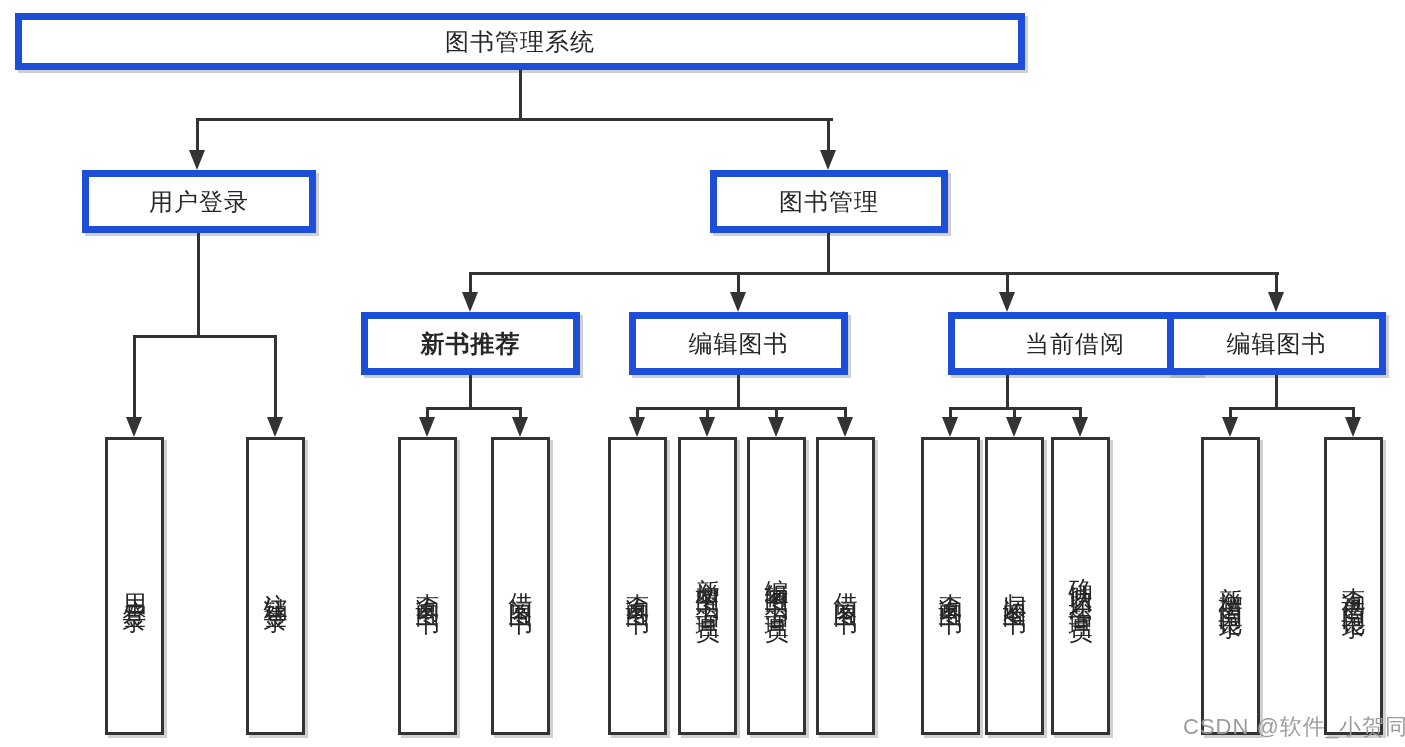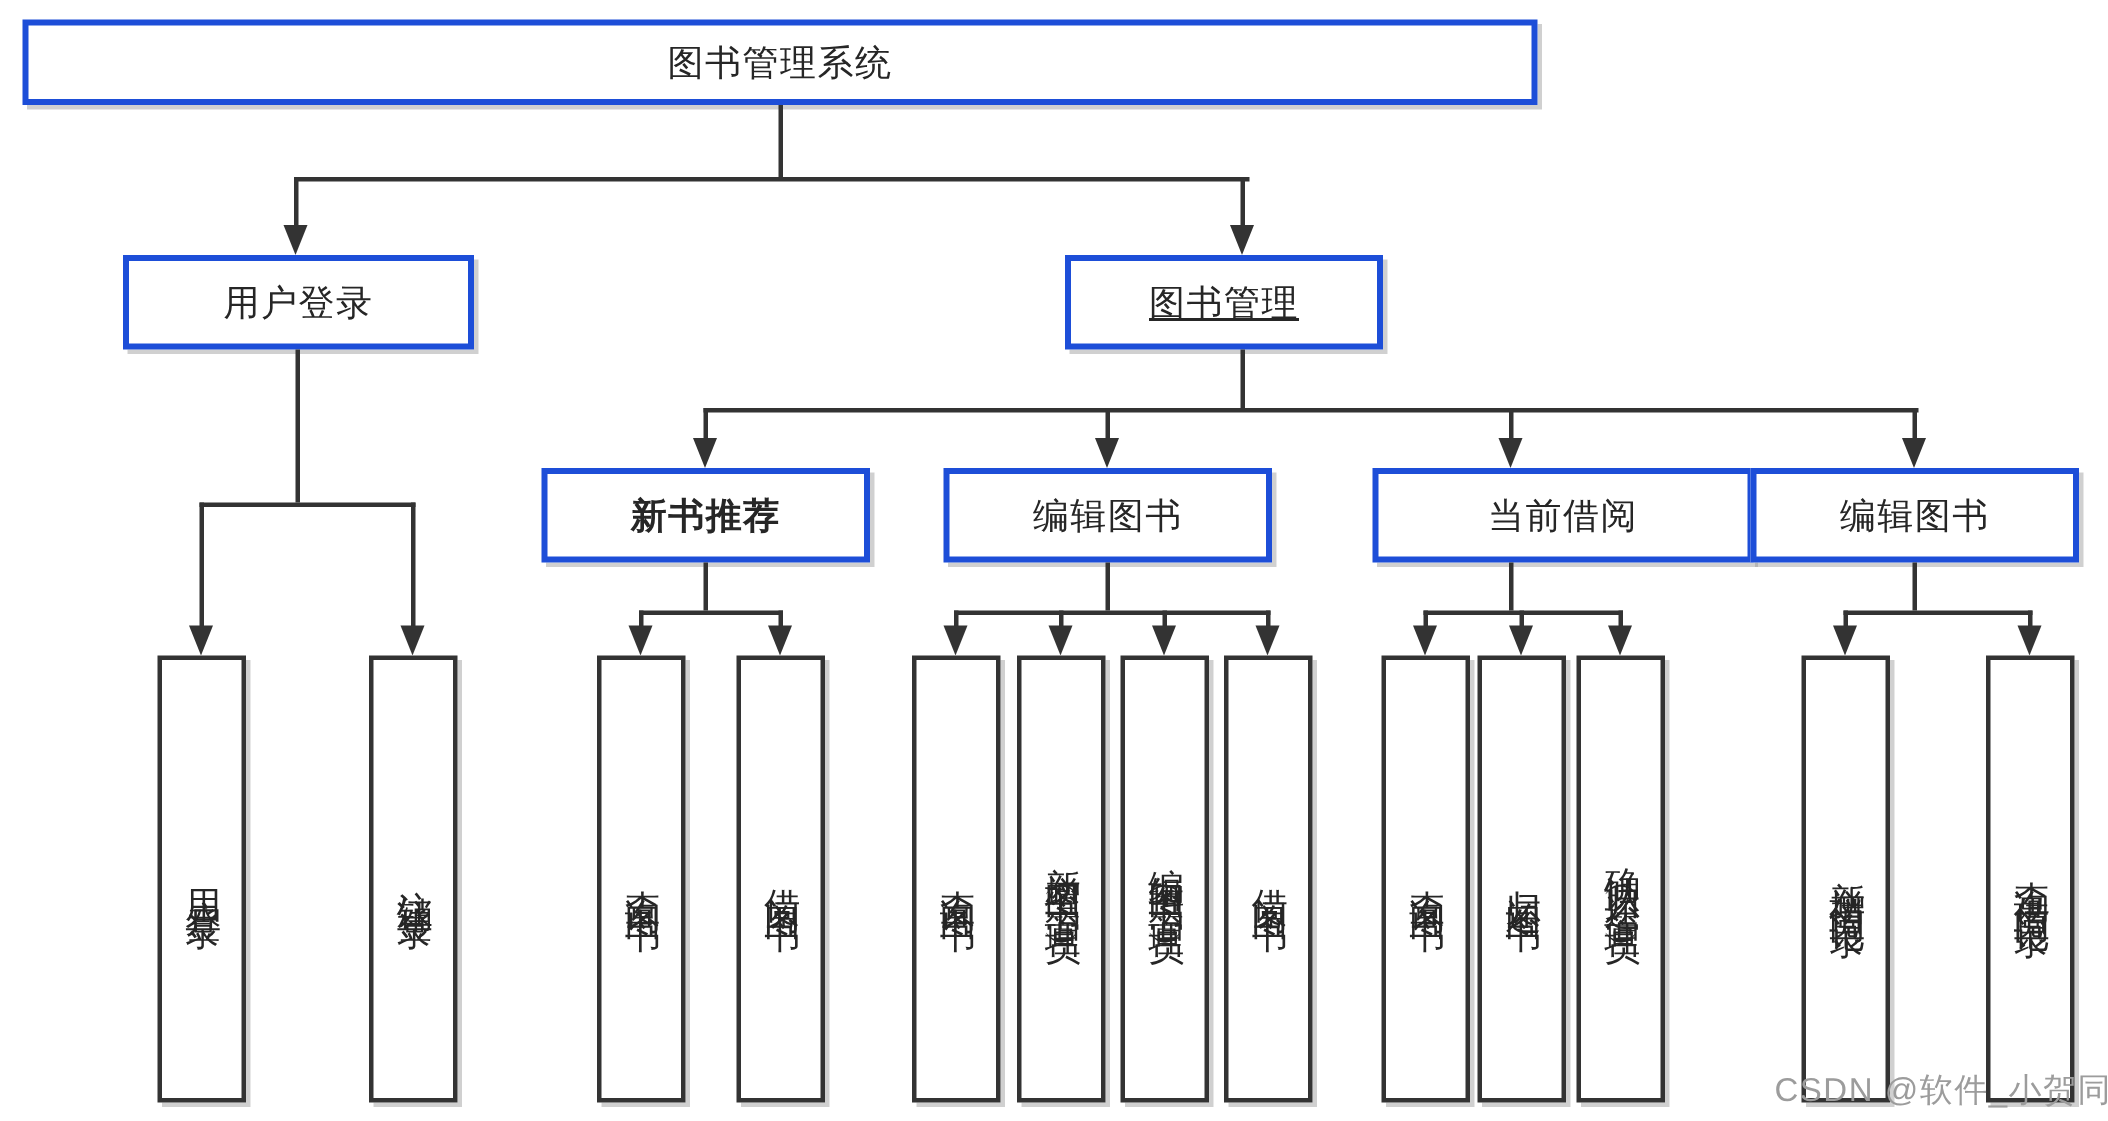--- a/index.html
+++ b/index.html
@@ -11,21 +11,21 @@
     position: relative;
     width: 1405px;
     height: 747px;
     background: #ffffff;
     overflow: hidden;
     color: #222222;
   }
   .hbox {
     position: absolute;
     box-sizing: border-box;
-    border: 4px solid #1d4ed8;
+    border: 7px solid #1d4ed8;
     background: #ffffff;
     box-shadow: 3px 3px 0 rgba(150,150,150,0.45);
     display: flex;
     align-items: center;
     justify-content: center;
     font-size: 24px;
     letter-spacing: 1px;
     color: #262626;
   }
   .vbox {
@@ -83,21 +83,21 @@
   <div class="vline" style="left:519px; top:70px; width:3px; height:48px;"></div>
   <div class="hline" style="left:196px; top:118px; width:637px; height:3px;"></div>
   <div class="vline" style="left:196px; top:118px; width:3px; height:36px;"></div>
   <div class="arr" style="left:189px; top:150px;"></div>
   <div class="vline" style="left:827px; top:118px; width:3px; height:36px;"></div>
   <div class="arr" style="left:820px; top:150px;"></div>
 
   <div class="hbox" style="left:82px; top:170px; width:234px; height:63px;">
     <span>用户登录</span>
   </div>
-  <div class="hbox" style="left:710px; top:170px; width:212px; height:63px;text-decoration:underline;">
+  <div class="hbox" style="left:710px; top:170px; width:238px; height:63px;">
     <span>图书管理</span>
   </div>
 
   <div class="vline" style="left:197px; top:233px; width:3px; height:102px;"></div>
   <div class="hline" style="left:133px; top:335px; width:144px; height:3px;"></div>
   <div class="vline" style="left:133px; top:335px; width:3px; height:86px;"></div>
   <div class="arr" style="left:126px; top:417px;"></div>
   <div class="vline" style="left:274px; top:335px; width:3px; height:86px;"></div>
   <div class="arr" style="left:267px; top:417px;"></div>
 
@@ -111,21 +111,21 @@
   <div class="arr" style="left:999px; top:292px;"></div>
   <div class="vline" style="left:1275px; top:272px; width:3px; height:24px;"></div>
   <div class="arr" style="left:1268px; top:292px;"></div>
 
   <div class="hbox" style="left:361px; top:312px; width:219px; height:63px;font-weight:bold;">
     <span>新书推荐</span>
   </div>
   <div class="hbox" style="left:629px; top:312px; width:219px; height:63px;">
     <span>编辑图书</span>
   </div>
-  <div class="hbox" style="left:915px; top:312px; width:254px; height:63px;">
+  <div class="hbox" style="left:948px; top:312px; width:254px; height:63px;">
     <span>当前借阅</span>
   </div>
   <div class="hbox" style="left:1167px; top:312px; width:219px; height:63px;">
     <span>编辑图书</span>
   </div>
 
   <div class="vline" style="left:469px; top:375px; width:3px; height:32px;"></div>
   <div class="hline" style="left:426px; top:407px; width:96px; height:3px;"></div>
   <div class="vline" style="left:426px; top:407px; width:3px; height:16px;"></div>
   <div class="arr" style="left:419px; top:417px;"></div>

